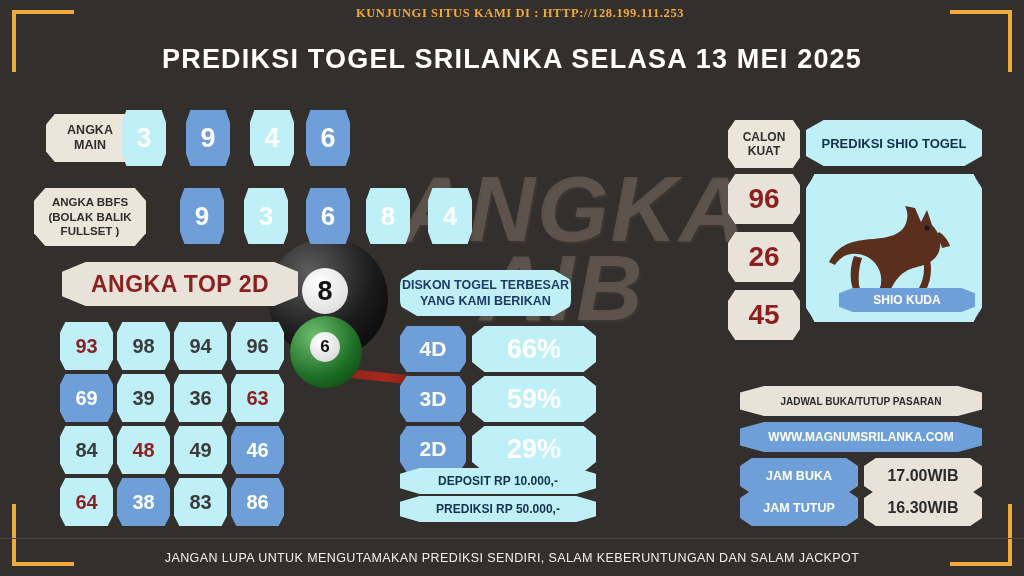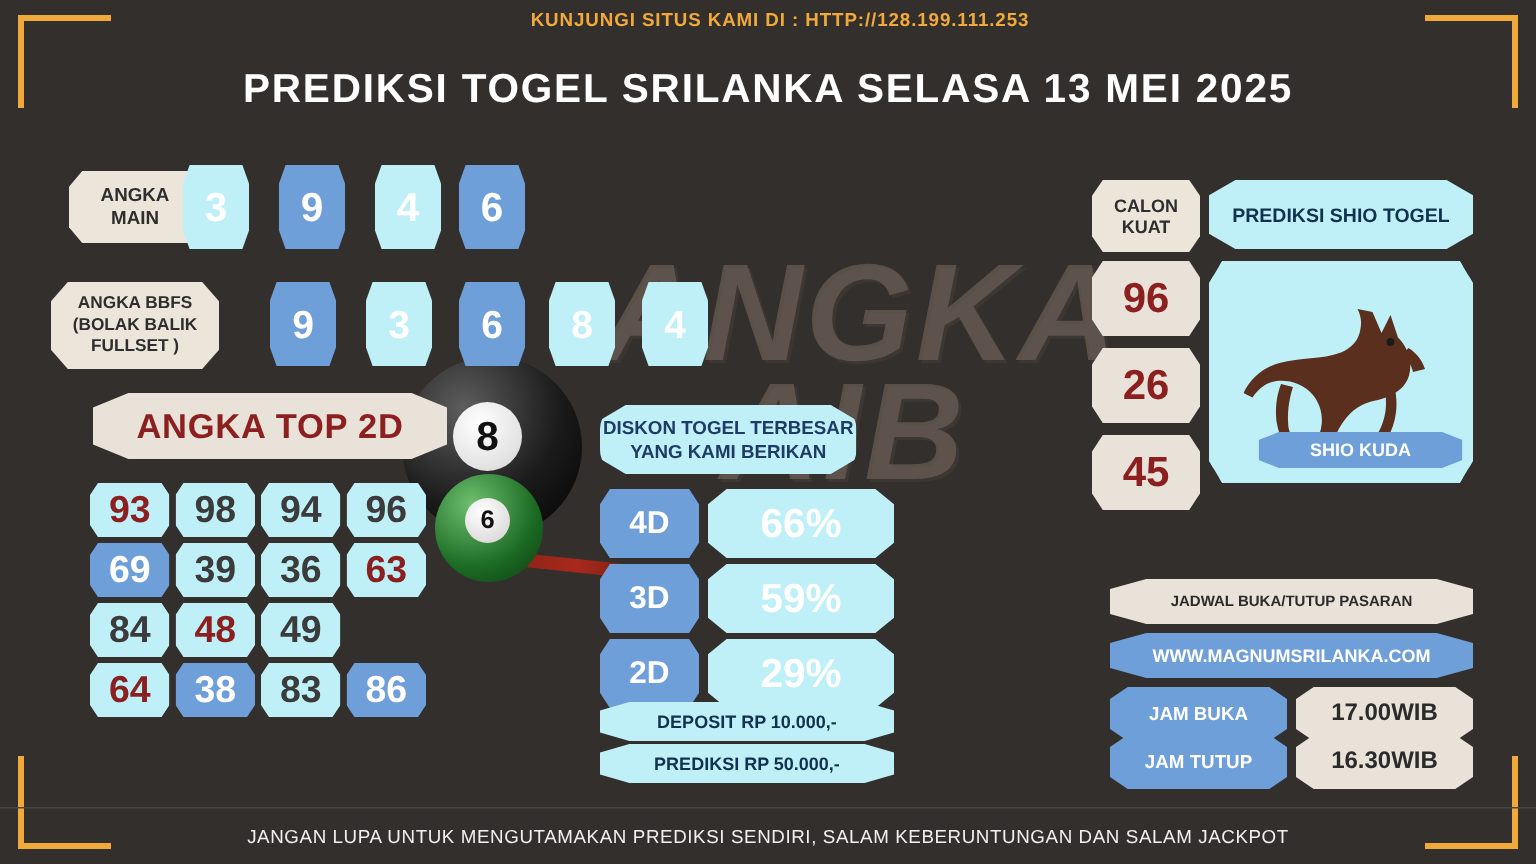--- a/index.html
+++ b/index.html
@@ -26,20 +26,21 @@
   .corner.tl { top: 10px; left: 12px; border-right: none; border-bottom: none; }
   .corner.tr { top: 10px; right: 12px; border-left: none; border-bottom: none; }
   .corner.bl { bottom: 10px; left: 12px; border-right: none; border-top: none; }
   .corner.br { bottom: 10px; right: 12px; border-left: none; border-top: none; }
 
   .topbar {
     position: absolute; top: 0; left: 16px; right: 0; height: 26px;
     display: flex; align-items: center; justify-content: center;
     color: #f2a93b; font-size: 12.5px; letter-spacing: 0.6px;
     font-weight: bold;
+    font-family: Liberation Serif, serif;
   }
   .bottombar {
     position: absolute; bottom: 0; left: 0; right: 0; height: 38px;
     display: flex; align-items: center; justify-content: center;
     color: #f0f0f0; font-size: 12.5px; letter-spacing: 0.4px;
     border-top: 1px solid #4a4540;
   }
   .title {
     position: absolute; top: 44px; left: 0; right: 0;
     text-align: center; color: #ffffff;
@@ -129,22 +130,22 @@
   
   .top2d-header {
     position: absolute; left: 62px; top: 262px;
     width: 236px; height: 44px;
     background: #e9e2d8; color: #8c1f1f;
     font-size: 23px; letter-spacing: 0.5px;
   }
   .grid2d { position: absolute; left: 58px; top: 320px; }
   .grid2d .row { display: flex; }
   .grid2d .cell {
-    width: 53px; height: 36px; margin: 2px 2px;
-    font-size: 25px;
+    width: 53px; height: 48px; margin: 2px 2px;
+    font-size: 20px;
   }
   .cell.red { color: #8c1f1f; }
   .cell.dark { color: #3b3b3b; }
   .cell.white { color: #ffffff; }
 
   
   .diskon-head {
     position: absolute; left: 400px; top: 270px;
     width: 171px; height: 46px;
     background: #bff0f7; color: #1d3b66;
@@ -280,20 +281,21 @@
     <div class="row">
       <div class="chip blue cell white">69</div>
       <div class="chip cyan cell dark">39</div>
       <div class="chip cyan cell dark">36</div>
       <div class="chip cyan cell red">63</div>
     </div>
     <div class="row">
       <div class="chip cyan cell dark">84</div>
       <div class="chip cyan cell red">48</div>
       <div class="chip cyan cell dark">49</div>
+      <div class="chip blue cell white">46</div>
     </div>
     <div class="row">
       <div class="chip cyan cell red">64</div>
       <div class="chip blue cell white">38</div>
       <div class="chip cyan cell dark">83</div>
       <div class="chip blue cell white">86</div>
     </div>
   </div>
 
   <div class="chip diskon-head">

